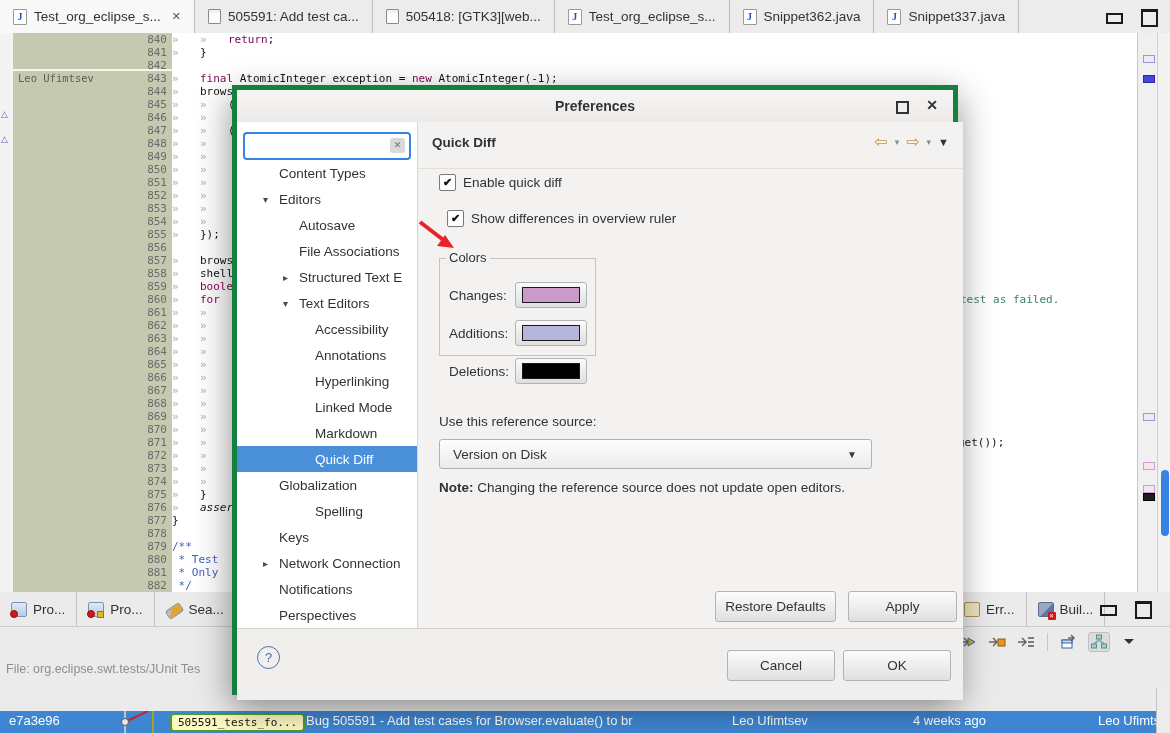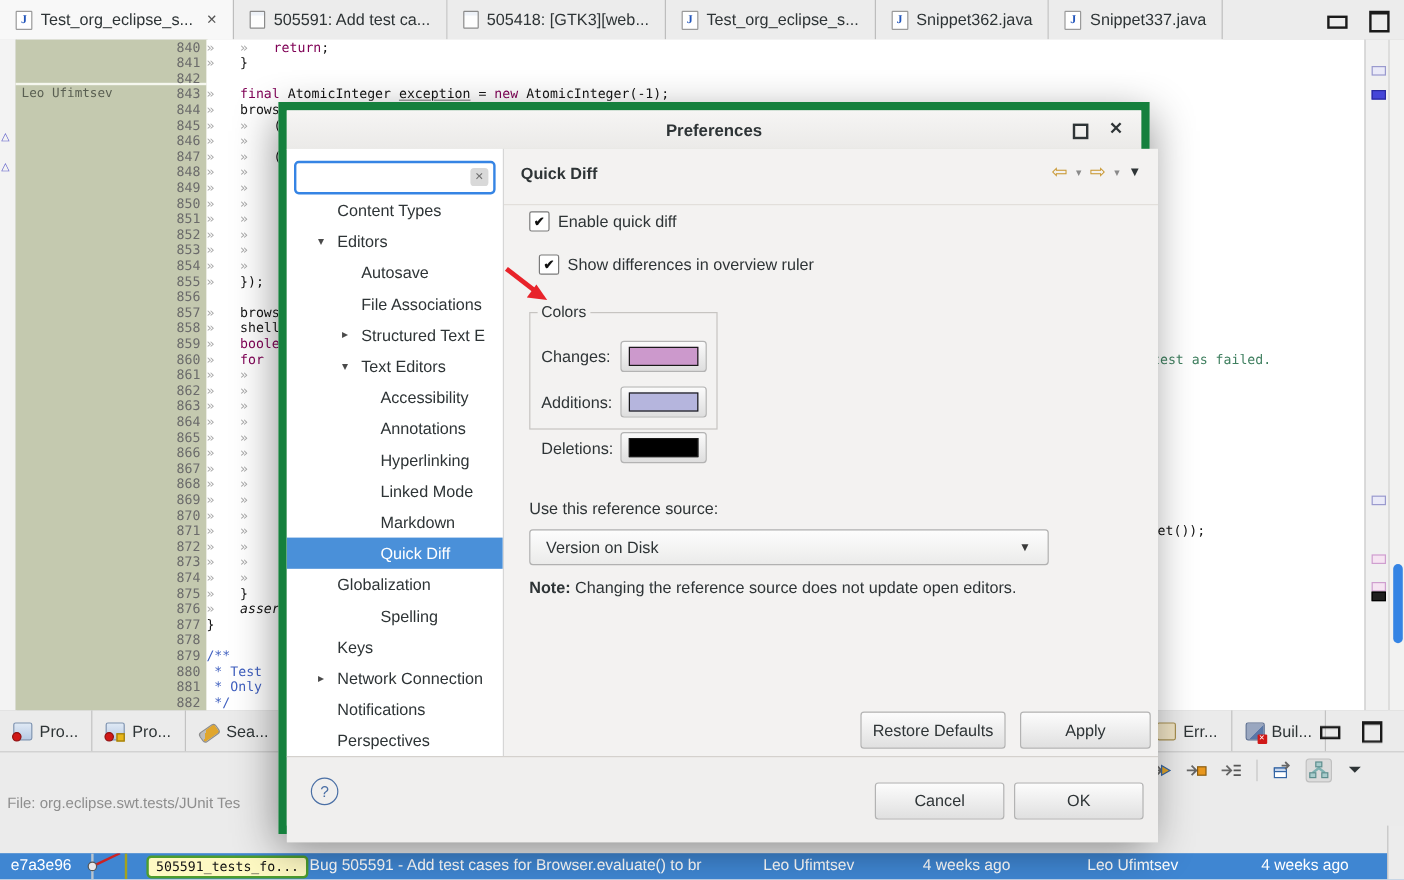--- a/index.html
+++ b/index.html
@@ -33,21 +33,21 @@
         font-family:"DejaVu Sans Mono",monospace;font-size:11px;color:#6b6b6b;}
   #nums div{height:13px;line-height:13px;}
   #codearea{position:absolute;left:172px;top:0;width:965px;height:559px;background:#fff;overflow:hidden;}
   .cl{position:relative;height:13px;line-height:13px;font-family:"DejaVu Sans Mono",monospace;
       font-size:11px;white-space:pre;}
   .sg-tab{display:inline-block;width:28px;color:#aaaaaa;}
   .sg-kw{color:#7f0055;font-weight:normal;}
   .sg-pl{color:#141414;}
   .sg-cm{color:#3f7f5f;}
   .sg-doc{color:#3f5fbf;}
-  .sg-ul{color:#141414;text-decoration:underline;text-decoration-color:#8a8a8a;}
+  .sg-ul{color:#141414;text-decoration-color:#8a8a8a;}
   .sg-it{color:#141414;font-style:italic;text-align:right;}
   .rfrag{position:absolute;top:0;}
   #ovruler{position:absolute;left:1137px;top:0;width:20px;height:559px;background:#f0f0f0;
            border-left:1px solid #c8c8c8;}
   .ovm{position:absolute;left:5px;width:10px;height:6px;border-style:solid;border-width:1px;}
   #vscroll{position:absolute;left:1157px;top:0;width:13px;height:559px;background:#f2f2f1;border-left:1px solid #cfcfcf;}
   #vthumb{position:absolute;left:3px;width:8px;border-radius:4px;background:#3584e4;}
   
   #bottom{position:absolute;left:0;top:592px;width:1170px;height:141px;background:#ebebeb;}
   #btabs{position:absolute;left:0;top:0;width:1170px;height:34px;border-bottom:1px solid #cdcdcd;display:flex;}
@@ -69,31 +69,31 @@
   .tbico{width:20px;height:18px;display:flex;align-items:center;justify-content:center;}
   .tbico.pressed{background:#dcdcdc;border:1px solid #c0c0c0;border-radius:3px;}
   .tbsep{width:1px;height:18px;background:#c6c6c6;margin:0 2px;}
   #filelabel{position:absolute;left:6px;top:70px;font-size:12.5px;color:#8e8e8e;white-space:nowrap;}
   #thead{position:absolute;left:0;top:96px;width:1170px;height:23px;background:#f0f0f0;
          border-top:1px solid #cdcdcd;border-bottom:1px solid #cdcdcd;display:grid;
          grid-template-columns:68px 559px 133px 137px 145px 1fr;}
   #thead .hc{font-size:13px;color:#8f8f8f;padding:3px 0 0 9px;border-right:1px solid #d8d8d8;
              overflow:hidden;white-space:nowrap;}
   #trow{position:absolute;left:0;top:119px;width:1170px;height:22px;background:#3f86d2;color:#fff;
-        display:grid;grid-template-columns:68px 559px 133px 137px 145px 1fr;font-size:13px;}
+        display:grid;grid-template-columns:68px 559px 133px 137px 145px 1fr;font-size:13px;gap:48px;}
   #trow .tc{padding:2px 0 0 9px;white-space:nowrap;overflow:hidden;}
   #msgcell{position:relative;padding:0!important;overflow:hidden;}
   #committag{position:absolute;left:54px;top:2px;height:15px;padding:0 6px;background:#fef9c3;
              border:2px solid #4e9d2d;border-radius:4px;font-family:"DejaVu Sans Mono",monospace;
              font-size:11px;color:#111;line-height:15px;}
   #msgtext{position:absolute;left:190px;top:2px;white-space:nowrap;}
   #bscroll{position:absolute;left:1156px;top:96px;width:14px;height:45px;background:#ececec;border-left:1px solid #c4c4c4;}
   
   #dialog{position:absolute;left:232px;top:85px;width:726px;height:610px;background:#f3f2f1;
-          border:7px solid #15803d;box-shadow:0 12px 34px rgba(0,0,0,.45);z-index:10;box-sizing:border-box;}
+          border:5px solid #15803d;box-shadow:0 12px 34px rgba(0,0,0,.45);z-index:10;box-sizing:border-box;}
   #dtitle{position:absolute;left:0;top:0;width:100%;height:32px;background:linear-gradient(#f6f5f4,#ebeae8);
           border-bottom:1px solid #d5d2ce;display:flex;align-items:center;justify-content:center;
           font-size:14px;font-weight:600;color:#2e3436;}
   #dmax{position:absolute;right:44px;top:11px;width:9px;height:9px;border:2px solid #2e3436;}
   #dclose{position:absolute;right:15px;top:7px;font-size:14px;color:#2e3436;}
   #dleft{position:absolute;left:0;top:32px;width:181px;height:506px;background:#fff;border-right:1px solid #d6d6d6;box-sizing:border-box;}
   #dsearch{position:absolute;left:6px;top:10px;width:168px;height:28px;background:#fff;
            border:2px solid #3584e4;border-radius:4px;box-sizing:border-box;}
   #dsearch input{position:absolute;left:4px;top:2px;width:130px;height:19px;border:none;outline:none;font-size:13px;background:transparent;}
   #sclear{position:absolute;right:4px;top:4px;width:15px;height:15px;border-radius:3px;background:#d9d9d9;

